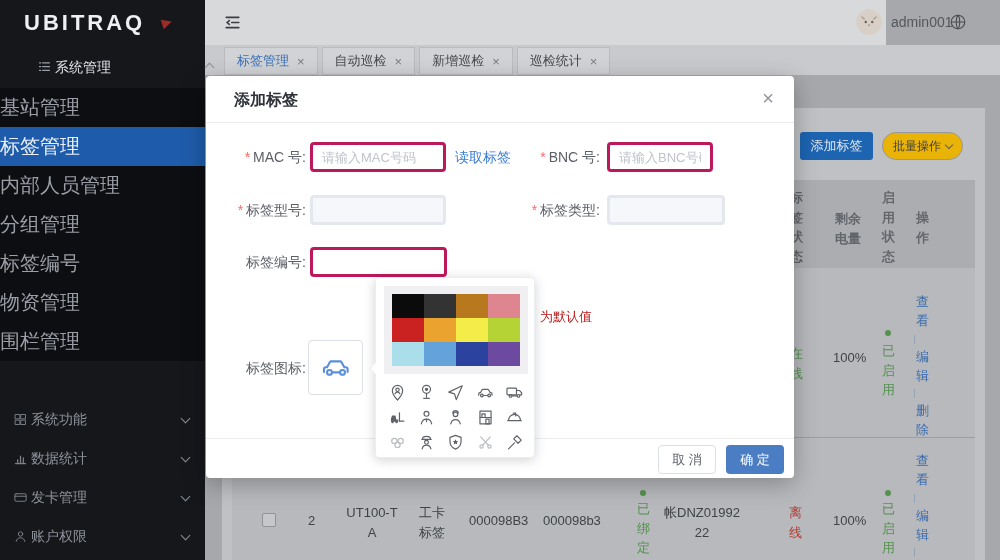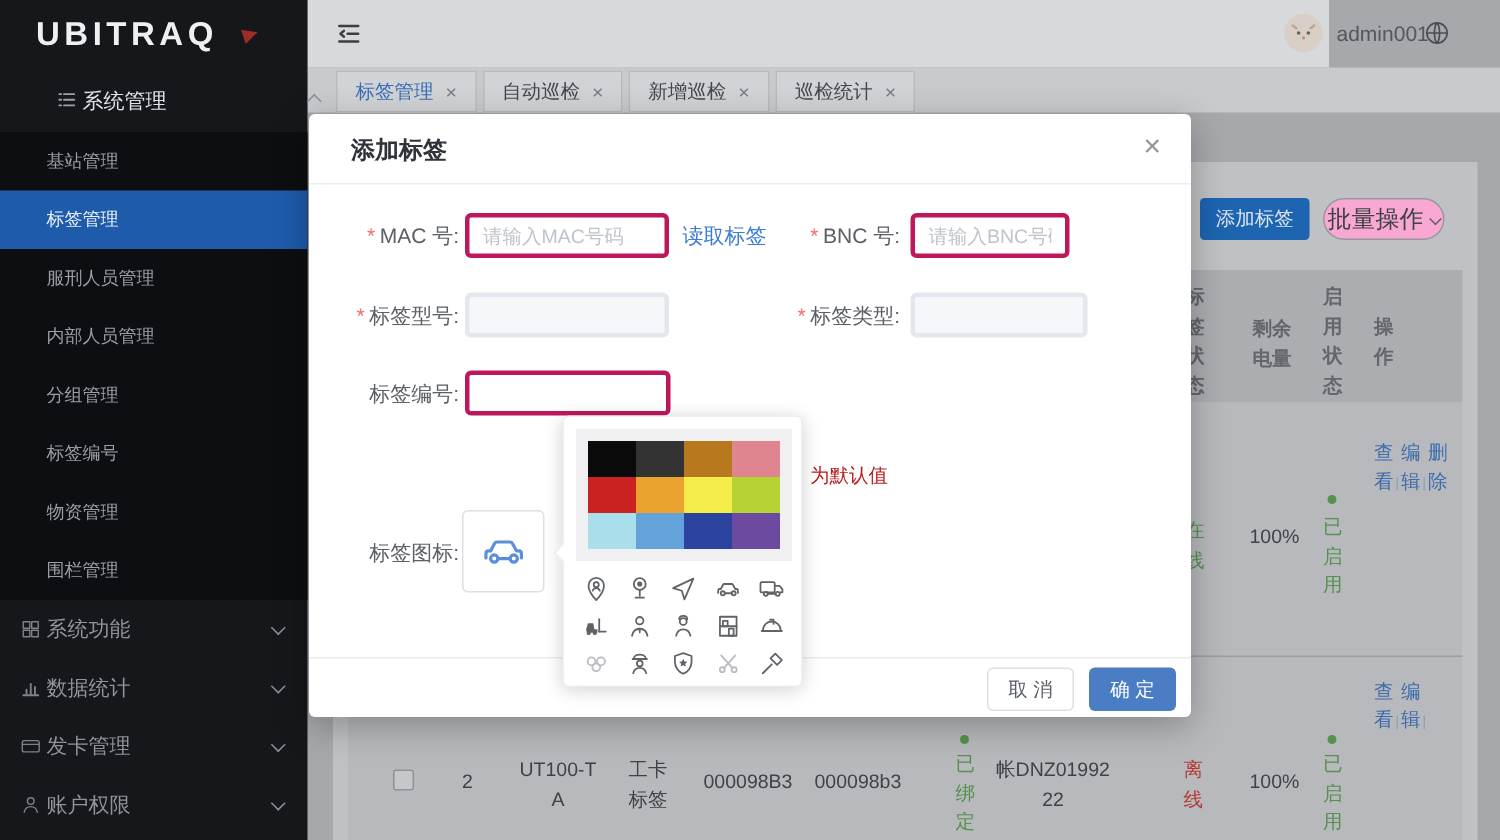--- a/index.html
+++ b/index.html
@@ -14,21 +14,21 @@
     border-left:10px solid #9e2b26; border-top:5px solid transparent; border-bottom:5px solid transparent;
     transform:rotate(-18deg); }
   .menu-parent { position:absolute; left:0; top:52px; width:205px; height:30px; color:#dfe2e8; font-size:14px;margin-left:24px; }
   .menu-parent .plabel { position:absolute; left:31px; top:7px; }
   .micon { position:absolute; left:13px; top:7px; width:15px; height:15px; color:#9ba0a8; }
   .micon svg, .gicon svg { width:100%; height:100%; }
   .chev { display:inline-block; width:7px; height:7px; border-left:1.6px solid #8b8f97; border-bottom:1.6px solid #8b8f97; }
   .chev.up { transform:rotate(135deg); } .chev.down { transform:rotate(-45deg); }
   .menu-parent .chev { position:absolute; right:16px; top:12px; }
   .submenu { position:absolute; left:0; top:88px; width:205px; background:#0c0e11; }
-  .subitem { height:39px; line-height:39px; padding-left:31px; color:#9b9ea6; font-size:12px; cursor:pointer; }
+  .subitem { height:39px; line-height:39px; color:#9b9ea6; font-size:20px; cursor:pointer; }
   .subitem.selected { background:var(--selected_menu_blue); color:#eaf0f7; }
   .sgroup { position:absolute; left:0; width:205px; height:39px; color:#8f939b; font-size:14px; }
   .sgroup .glabel { position:absolute; left:31px; top:11px; }
   .gicon { position:absolute; left:13px; top:12px; width:15px; height:15px; color:#7d8189; }
   .sgroup .chev { position:absolute; right:16px; top:15px; }
 
   
   .topbar { position:absolute; left:205px; top:0; width:681px; height:45px; background:#d8d9db; }
   .collapse { position:absolute; left:18px; top:13px; width:19px; height:19px; color:#3b3e42; }
   .collapse svg { width:100%; height:100%; }
@@ -41,32 +41,32 @@
   .tabs { position:absolute; left:19px; top:2px; display:flex; gap:4px; }
   .tab { height:28px; padding:0 12px; background:#d2d3d6; border:1px solid #b9bbbf; font-size:13px;
          color:#45484d; display:flex; align-items:center; gap:8px; cursor:pointer; }
   .tab.active .tab-label { color:var(--tab_active_blue); }
   .tab .x { color:#787b80; font-size:13px; }
 
   
   .card { position:absolute; left:222px; top:108px; width:763px; height:452px; background:#bfc1c4; }
   .btn-add { position:absolute; left:800px; top:132px; width:73px; height:28px; background:var(--primary_dim);
     color:#dfe6ee; font-size:13px; border:none; border-radius:3px; }
-  .btn-batch { position:absolute; left:882px; top:132px; width:81px; height:28px; background:#f9a8d4;
-    border:1px solid #96989c; border-radius:14px; color:#3e4145; font-size:16px; }
+  .btn-batch { position:absolute; left:882px; top:132px; width:81px; height:28px; background:#eab308;
+    border:1px solid #96989c; border-radius:14px; color:#3e4145; font-size:12px; }
   .btn-batch .chev { border-color:#5c5f63; width:6px; height:6px; margin-left:5px; vertical-align:2px; }
   .thead { position:absolute; left:232px; top:180px; width:743px; height:88px; background:#abadb1; }
   .rows { position:absolute; left:232px; top:268px; width:743px; height:292px; background:#b7b9bc; }
   .rowdiv { position:absolute; left:232px; top:437px; width:743px; height:1px; background:#9c9ea1; }
   .vtext { word-break:break-all; text-align:center; line-height:1.5; font-size:13px; }
   .w1 { width:17px; } .w2 { width:30px; }
   .hcell { color:#63666b; font-weight:bold; }
   .green { color:var(--green_dim); } .red { color:var(--red_dim); }
   .dot { width:6px; height:6px; border-radius:50%; background:var(--green_dim); }
-  .ops { display:flex; flex-direction:row; align-items:flex-end; }
+  .ops { display:flex; flex-direction:column; align-items:flex-start; }
   .ops .op { color:var(--link_dim); font-size:13px; line-height:1.45; width:17px; word-break:break-all; text-align:center; cursor:pointer; }
   .ops .sep { width:1px; height:9px; background:#94a3b6; margin:4px 0; }
   .cell { color:#3f4347; font-size:13px; }
   .checkbox { position:absolute; left:262px; top:513px; width:14px; height:14px; border:1px solid #8f9296;
     border-radius:2px; background:#c5c7ca; }
 
   
   .modal { position:absolute; left:206px; top:76px; width:588px; height:402px; background:#fff; border-radius:4px;
     box-shadow:0 6px 24px rgba(0,0,0,.28); z-index:20; }
   .modal-header { position:absolute; left:0; top:0; width:100%; height:47px; border-bottom:1px solid #ececec; }
@@ -114,21 +114,20 @@
     <div class="menu-parent">
       <span class="micon"><svg viewBox="0 0 24 24" fill="none" stroke="currentColor" stroke-width="1.5" stroke-linecap="round" stroke-linejoin="round">
             <path d="M4 6h2M4 12h2M4 18h2M9 6h11M9 12h11M9 18h11" stroke-width="2"></path>
           </svg></span>
       <span class="plabel">系统管理</span>
       <span class="chev up"></span>
     </div>
     <nav class="submenu" id="submenu">
         <div class="subitem">基站管理</div>
         <div class="subitem selected">标签管理</div>
-        <div class="subitem">服刑人员管理</div>
         <div class="subitem">内部人员管理</div>
         <div class="subitem">分组管理</div>
         <div class="subitem">标签编号</div>
         <div class="subitem">物资管理</div>
         <div class="subitem">围栏管理</div>
       </nav>
     <div id="sgroups">
         <div class="sgroup" style="top: 400px;">
           <span class="gicon"><svg viewBox="0 0 24 24" fill="none" stroke="currentColor" stroke-width="1.5" stroke-linecap="round" stroke-linejoin="round">
               <rect x="4" y="4" width="7" height="7"></rect>

